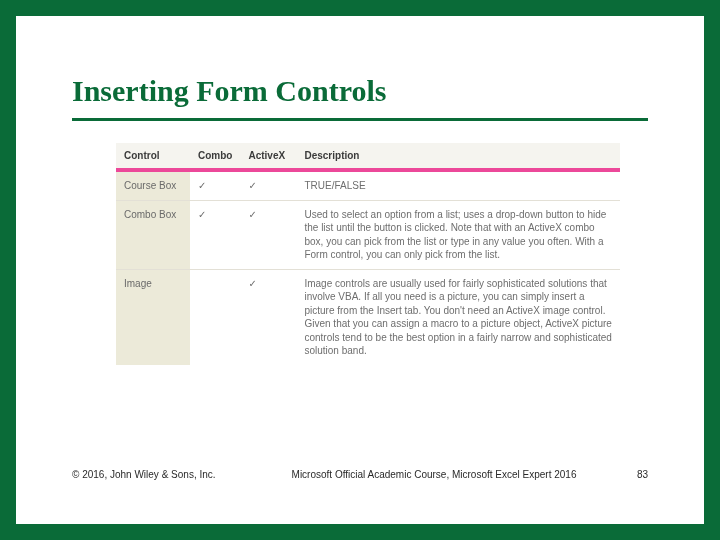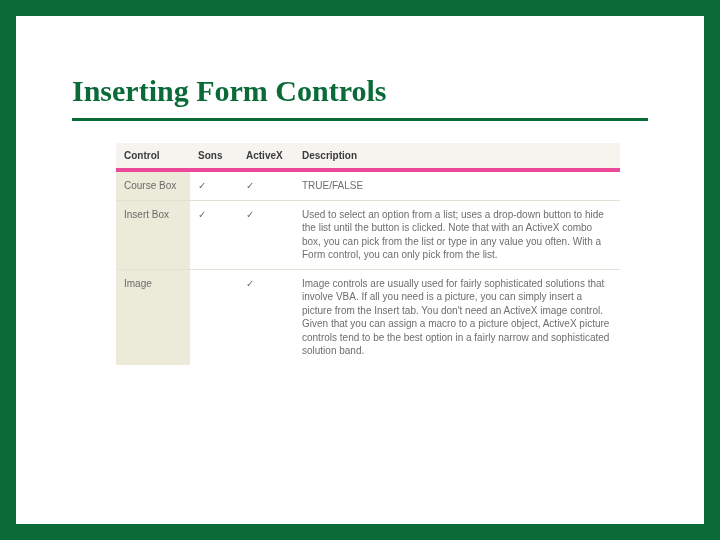--- a/index.html
+++ b/index.html
@@ -93,42 +93,47 @@
         <table>
           <colgroup>
             <col class="c-control">
               <col class="c-forms">
               <col class="c-activex">
               <col class="c-desc">
           </colgroup>
           <thead>
             <tr>
               <th>Control</th>
-              <th>Sons</th>
+              <th>Combo</th>
               <th>ActiveX</th>
               <th>Description</th>
             </tr>
           </thead>
           <tbody>
             <tr>
               <td class="ctrl-name">Course Box</td>
               <td class="check">✓</td>
               <td class="check">✓</td>
               <td>TRUE/FALSE</td>
             </tr>
             <tr>
-              <td class="ctrl-name">Insert Box</td>
+              <td class="ctrl-name">Combo Box</td>
               <td class="check">✓</td>
               <td class="check">✓</td>
               <td>Used to select an option from a list; uses a drop-down button to hide the list until the button is clicked. Note that with an ActiveX combo box, you can pick from the list or type in any value you often. With a Form control, you can only pick from the list.</td>
             </tr>
             <tr>
               <td class="ctrl-name">Image</td>
               <td class="check"></td>
               <td class="check">✓</td>
               <td>Image controls are usually used for fairly sophisticated solutions that involve VBA. If all you need is a picture, you can simply insert a picture from the Insert tab. You don't need an ActiveX image control. Given that you can assign a macro to a picture object, ActiveX picture controls tend to be the best option in a fairly narrow and sophisticated solution band.</td>
             </tr>
           </tbody>
         </table>
       </div>
     </div>
+    <div class="footer">
+      <span>© 2016, John Wiley &amp; Sons, Inc.</span>
+      <span class="center">Microsoft Official Academic Course, Microsoft Excel Expert 2016</span>
+      <span class="right">83</span>
+    </div>
   </div>
 </div>
 
 </body></html>

